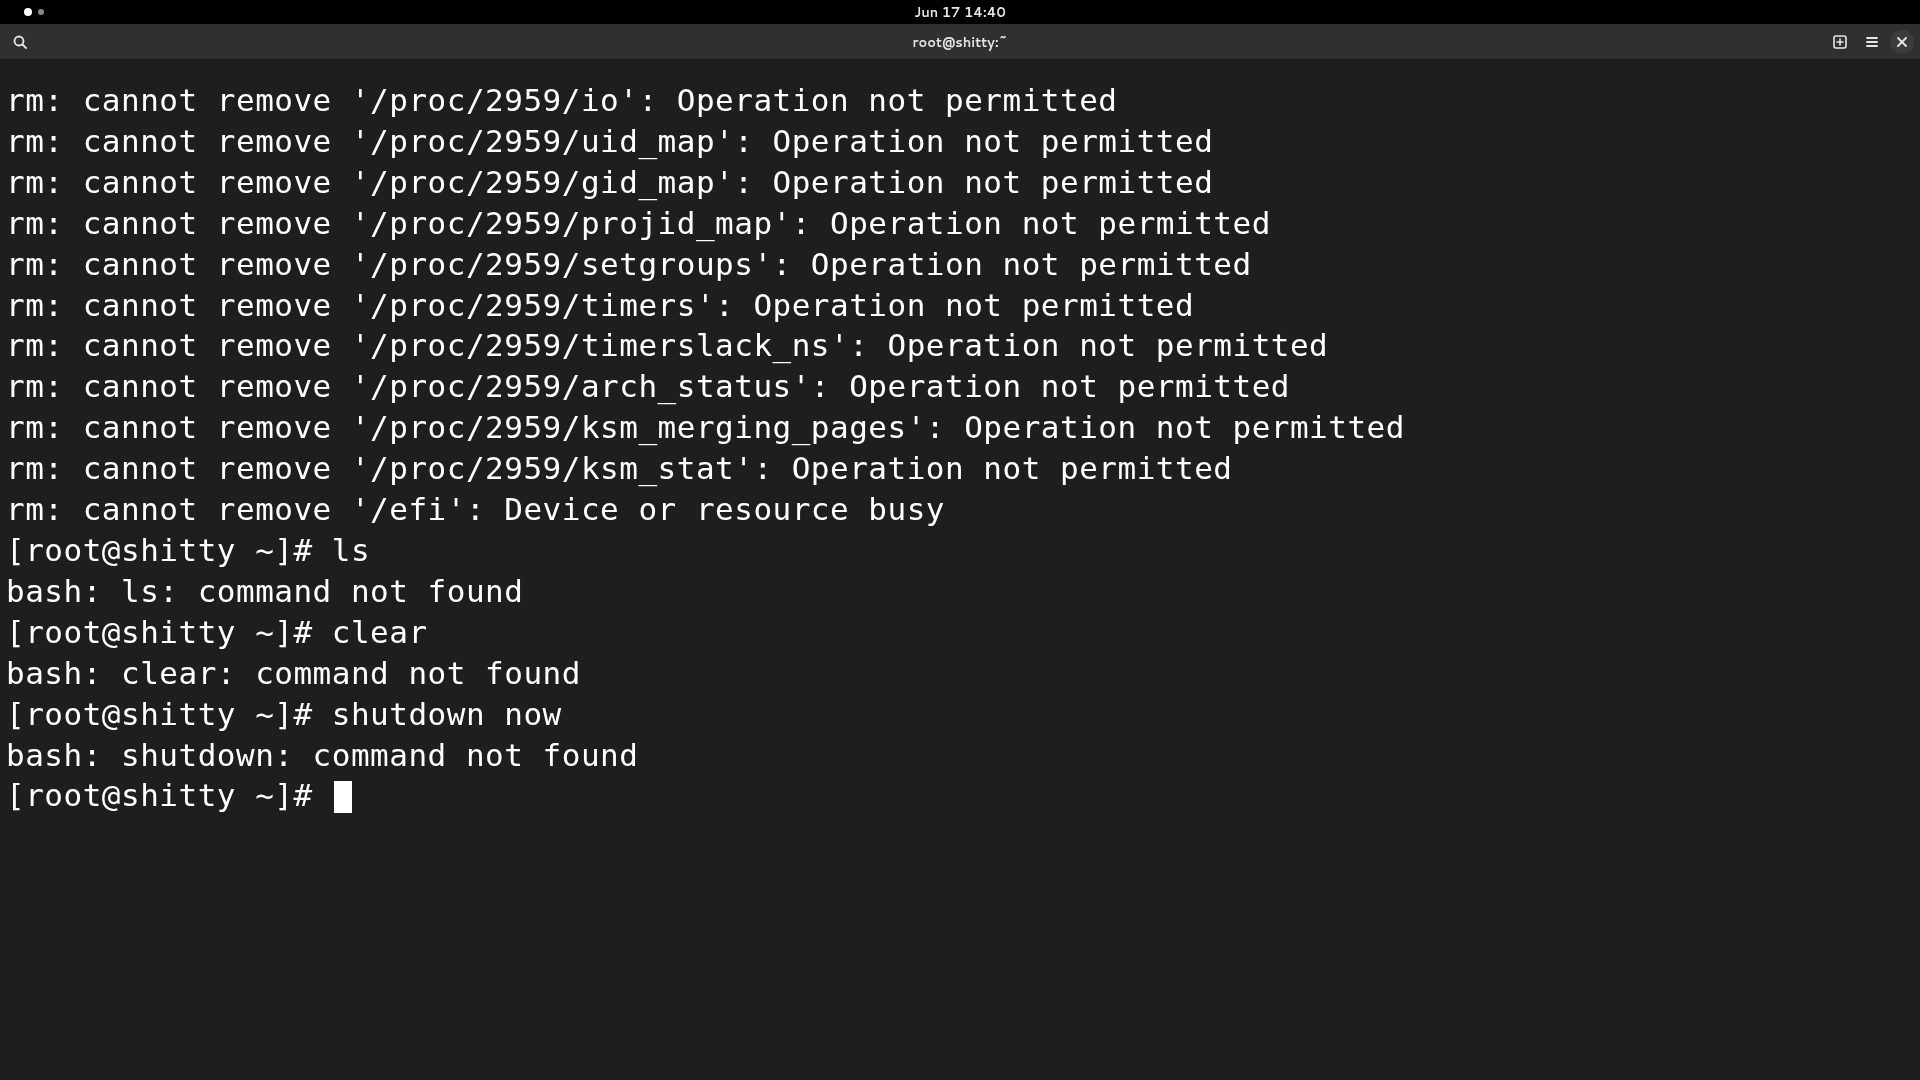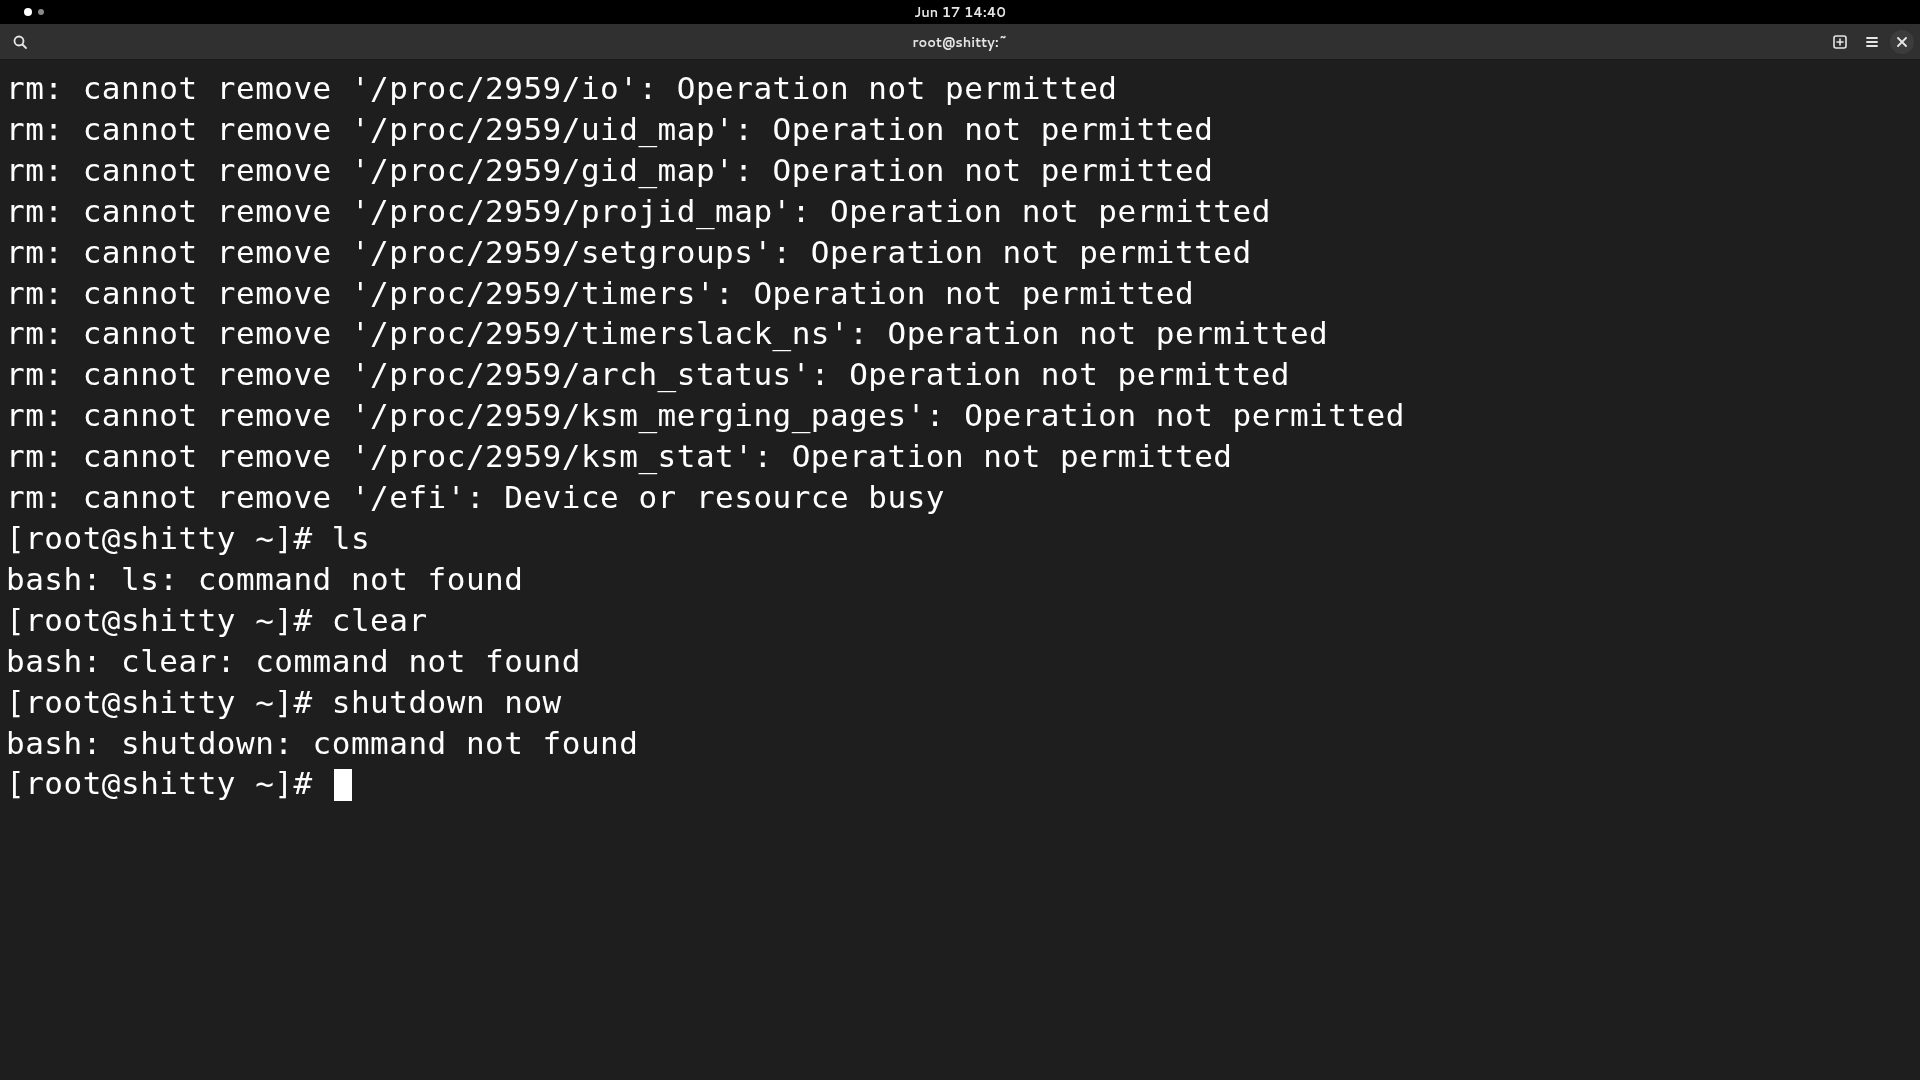--- a/index.html
+++ b/index.html
@@ -82,21 +82,21 @@
     background: #3c3c3c;
     border-radius: 50%;
     width: 24px; height: 24px;
   }
   .hbtn.close svg { width: 10px; height: 10px; }
 
   
   .terminal {
     background: #1e1e1e;
     color: #ffffff;
-    padding: 8px 6px 0 6px;
+    padding: 20px 6px 0 6px;
     font-size: 31px;
     line-height: 1.32;
     letter-spacing: 0.5px;
     white-space: pre;
     height: calc(100% - 60px);
     overflow: hidden;
   }
   .cursor {
     display: inline-block;
     width: 0.6em;

